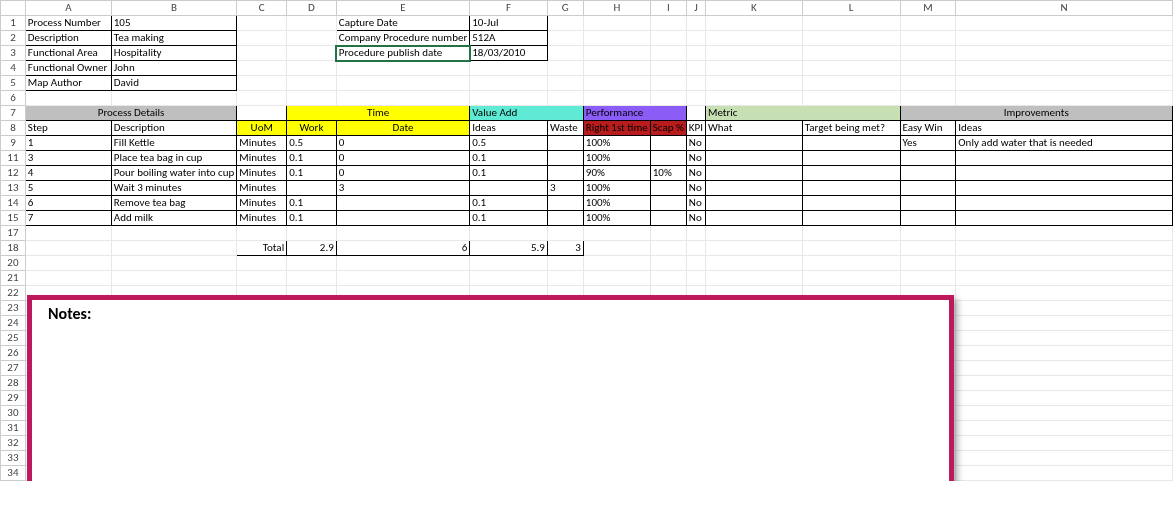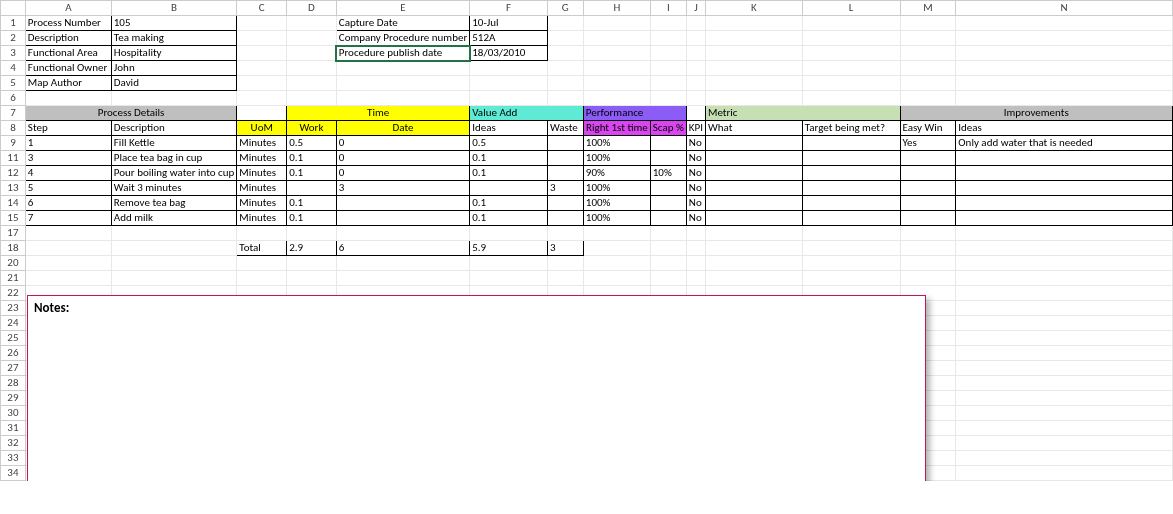--- a/index.html
+++ b/index.html
@@ -7,30 +7,30 @@
   table{border-collapse:collapse;table-layout:fixed}
   td,th{padding:0 2px;height:14px;line-height:14px;overflow:hidden;white-space:nowrap;font-size:11px;text-align:left;vertical-align:bottom}
   .colhdr td{background:#fff;border:1px solid #ccc;text-align:center;color:#444;font-weight:400}
   .rowhdr{background:#fff;border:1px solid #ccc;text-align:center;color:#444;width:20px}
   .b{border:1px solid #000}
   .bt{border-top:1px solid #000}
   .bb{border-bottom:1px solid #000}
   .bl{border-left:1px solid #000}
   .gl{border-right:1px solid #e8e8e8;border-bottom:1px solid #e8e8e8}
   .num{text-align:left}
-  .center{text-align:left}
+  .center{text-align:right}
   .hdr-grey{background:#bfbfbf;text-align:center}
   .hdr-yellow{background:#ffff00;text-align:center}
   .hdr-teal{background:#5eead4;text-align:left}
   .hdr-orange{background:#8b5cf6;}
-  .hdr-orange2{background:#d946ef;text-align:right}
+  .hdr-orange2{background:#b91c1c;text-align:left}
   .hdr-green{background:#c6e0b4;text-align:left}
   .bold{font-weight:400}
   .sel{outline:2px solid #217346;outline-offset:-1px}
-  .notes{position:absolute;left:27px;top:295px;width:885px;height:190px;border:1px solid #be185d;background:#fff;box-shadow:4px 4px 6px rgba(0,0,0,.3);padding:4px 6px;font-size:13px;font-weight:700}
+  .notes{position:absolute;left:27px;top:295px;width:885px;height:190px;border:5px solid #be185d;background:#fff;box-shadow:4px 4px 6px rgba(0,0,0,.3);padding:4px 16px;font-size:16px;font-weight:700}
   .w-row{width:20px}
   .wA{width:86px}.wB{width:118px}.wC{width:50px}.wD{width:50px}.wE{width:128px}.wF{width:78px}.wG{width:36px}.wH{width:67px}.wI{width:32px}.wJ{width:18px}.wK{width:98px}.wL{width:98px}.wM{width:56px}.wN{width:218px}
 </style>
 </head>
 <body>
 <div class="sheet">
 
 <table>
 <colgroup>
   <col class="w-row">

